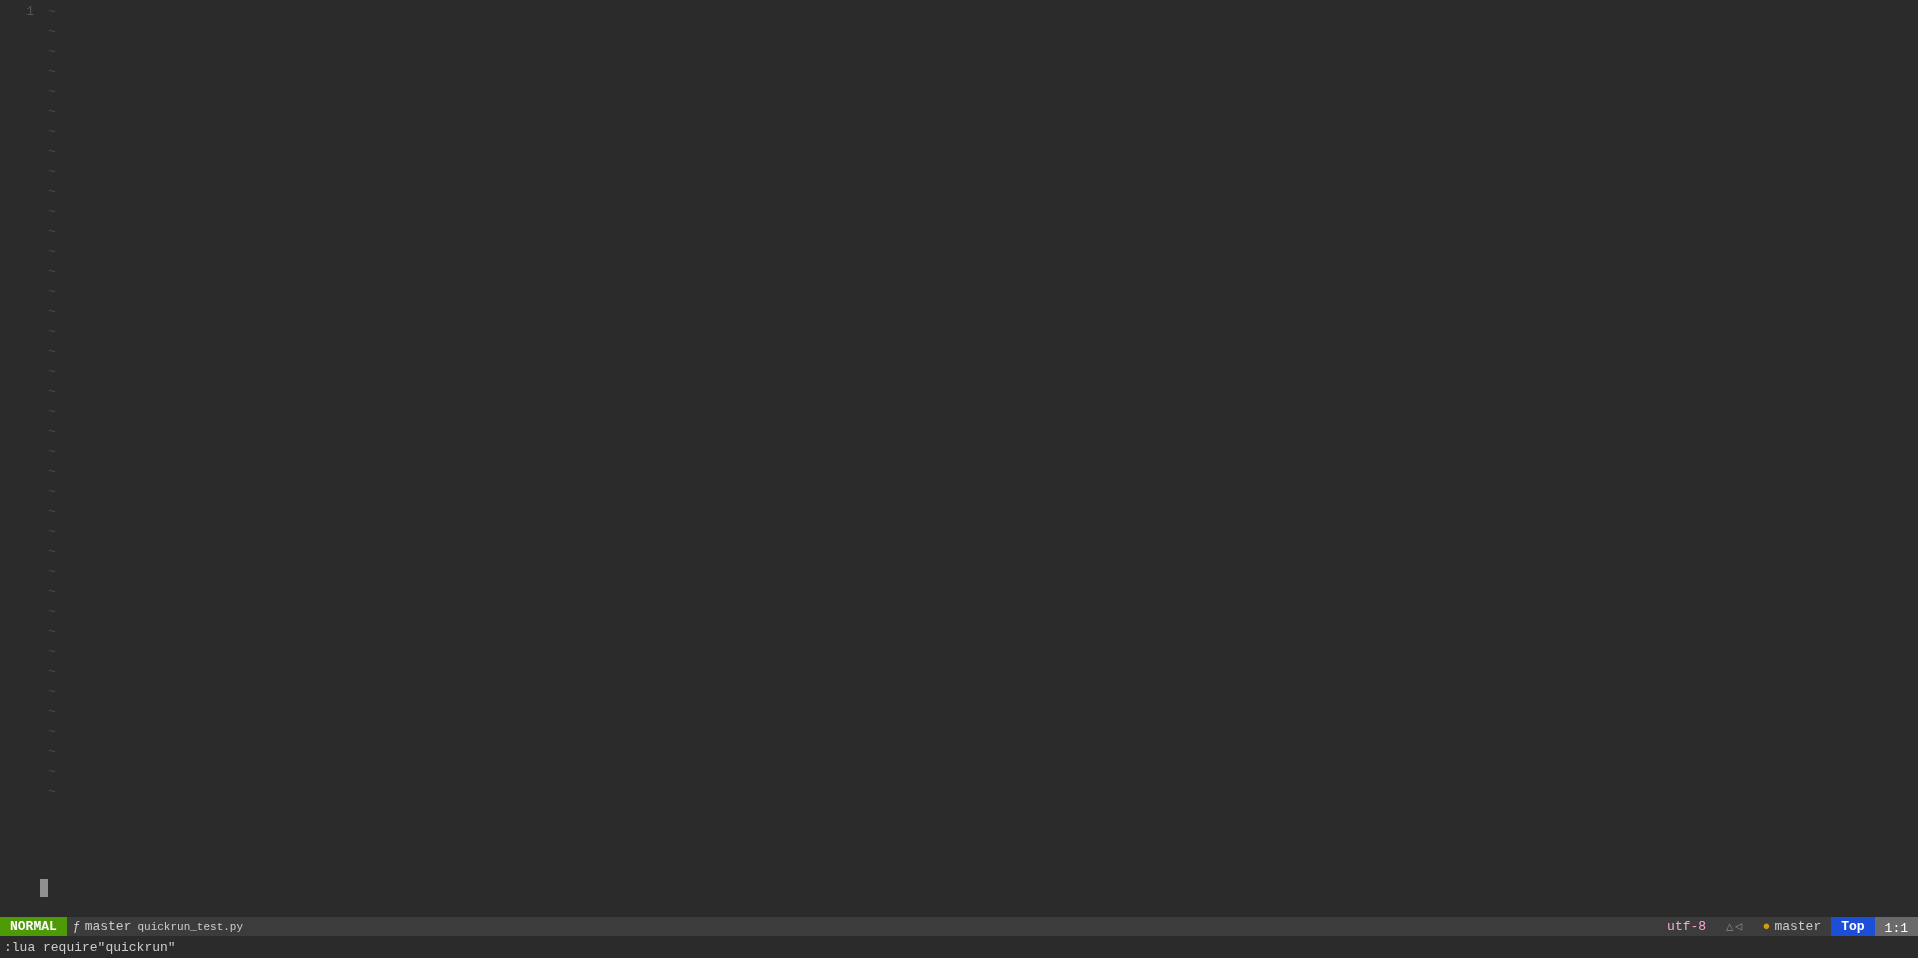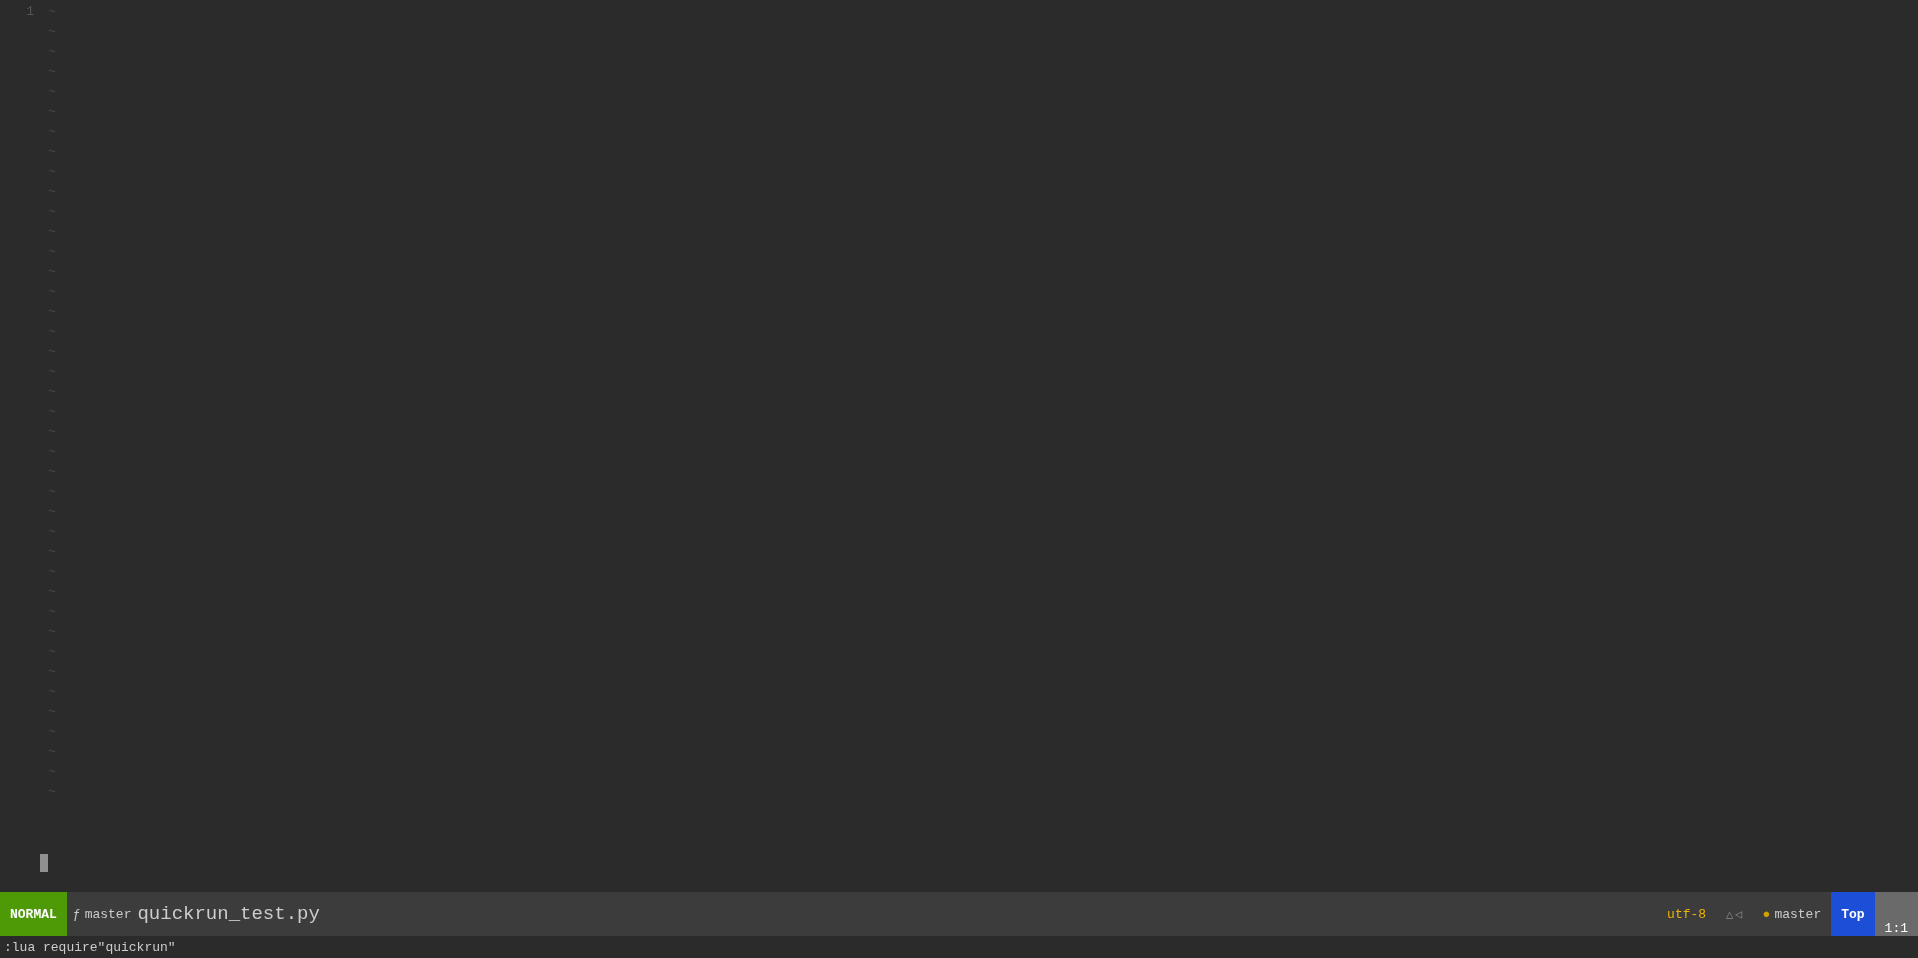--- a/index.html
+++ b/index.html
@@ -68,21 +68,21 @@
       bottom: 20px;
       left: 0;
       width: 8px;
       height: 18px;
       background-color: #aaaaaa;
       opacity: 0.8;
     }
 
     
     #status-bar {
-      height: 44px;
+      height: 19px;
       background-color: #3c3c3c;
       display: flex;
       align-items: center;
       flex-direction: row;
       flex-shrink: 0;
       font-size: 13px;
       color: #cccccc;
     }
 
     #mode-badge {
@@ -101,42 +101,42 @@
       display: flex;
       align-items: center;
       gap: 4px;
       color: #cccccc;
       margin-right: 6px;
       font-size: 13px;
     }
 
     #filename {
       color: #cccccc;
-      font-size: 19px;
+      font-size: 11px;
       margin-right: auto;
     }
 
     #status-right {
       display: flex;
       align-items: center;
       gap: 0;
       height: 100%;
     }
 
     .status-segment {
       padding: 0 10px;
       height: 100%;
       display: flex;
       align-items: center;
       font-size: 13px;
       color: #cccccc;
     }
 
     .status-segment.encoding {
-      color: #eab308;
+      color: #f9a8d4;
       font-family: Liberation Mono, monospace;
     }
 
     .status-segment.position-top {
       background-color: #1d4ed8;
       color: #ffffff;
       font-weight: bold;
     }
 
     .status-segment.line-col {

